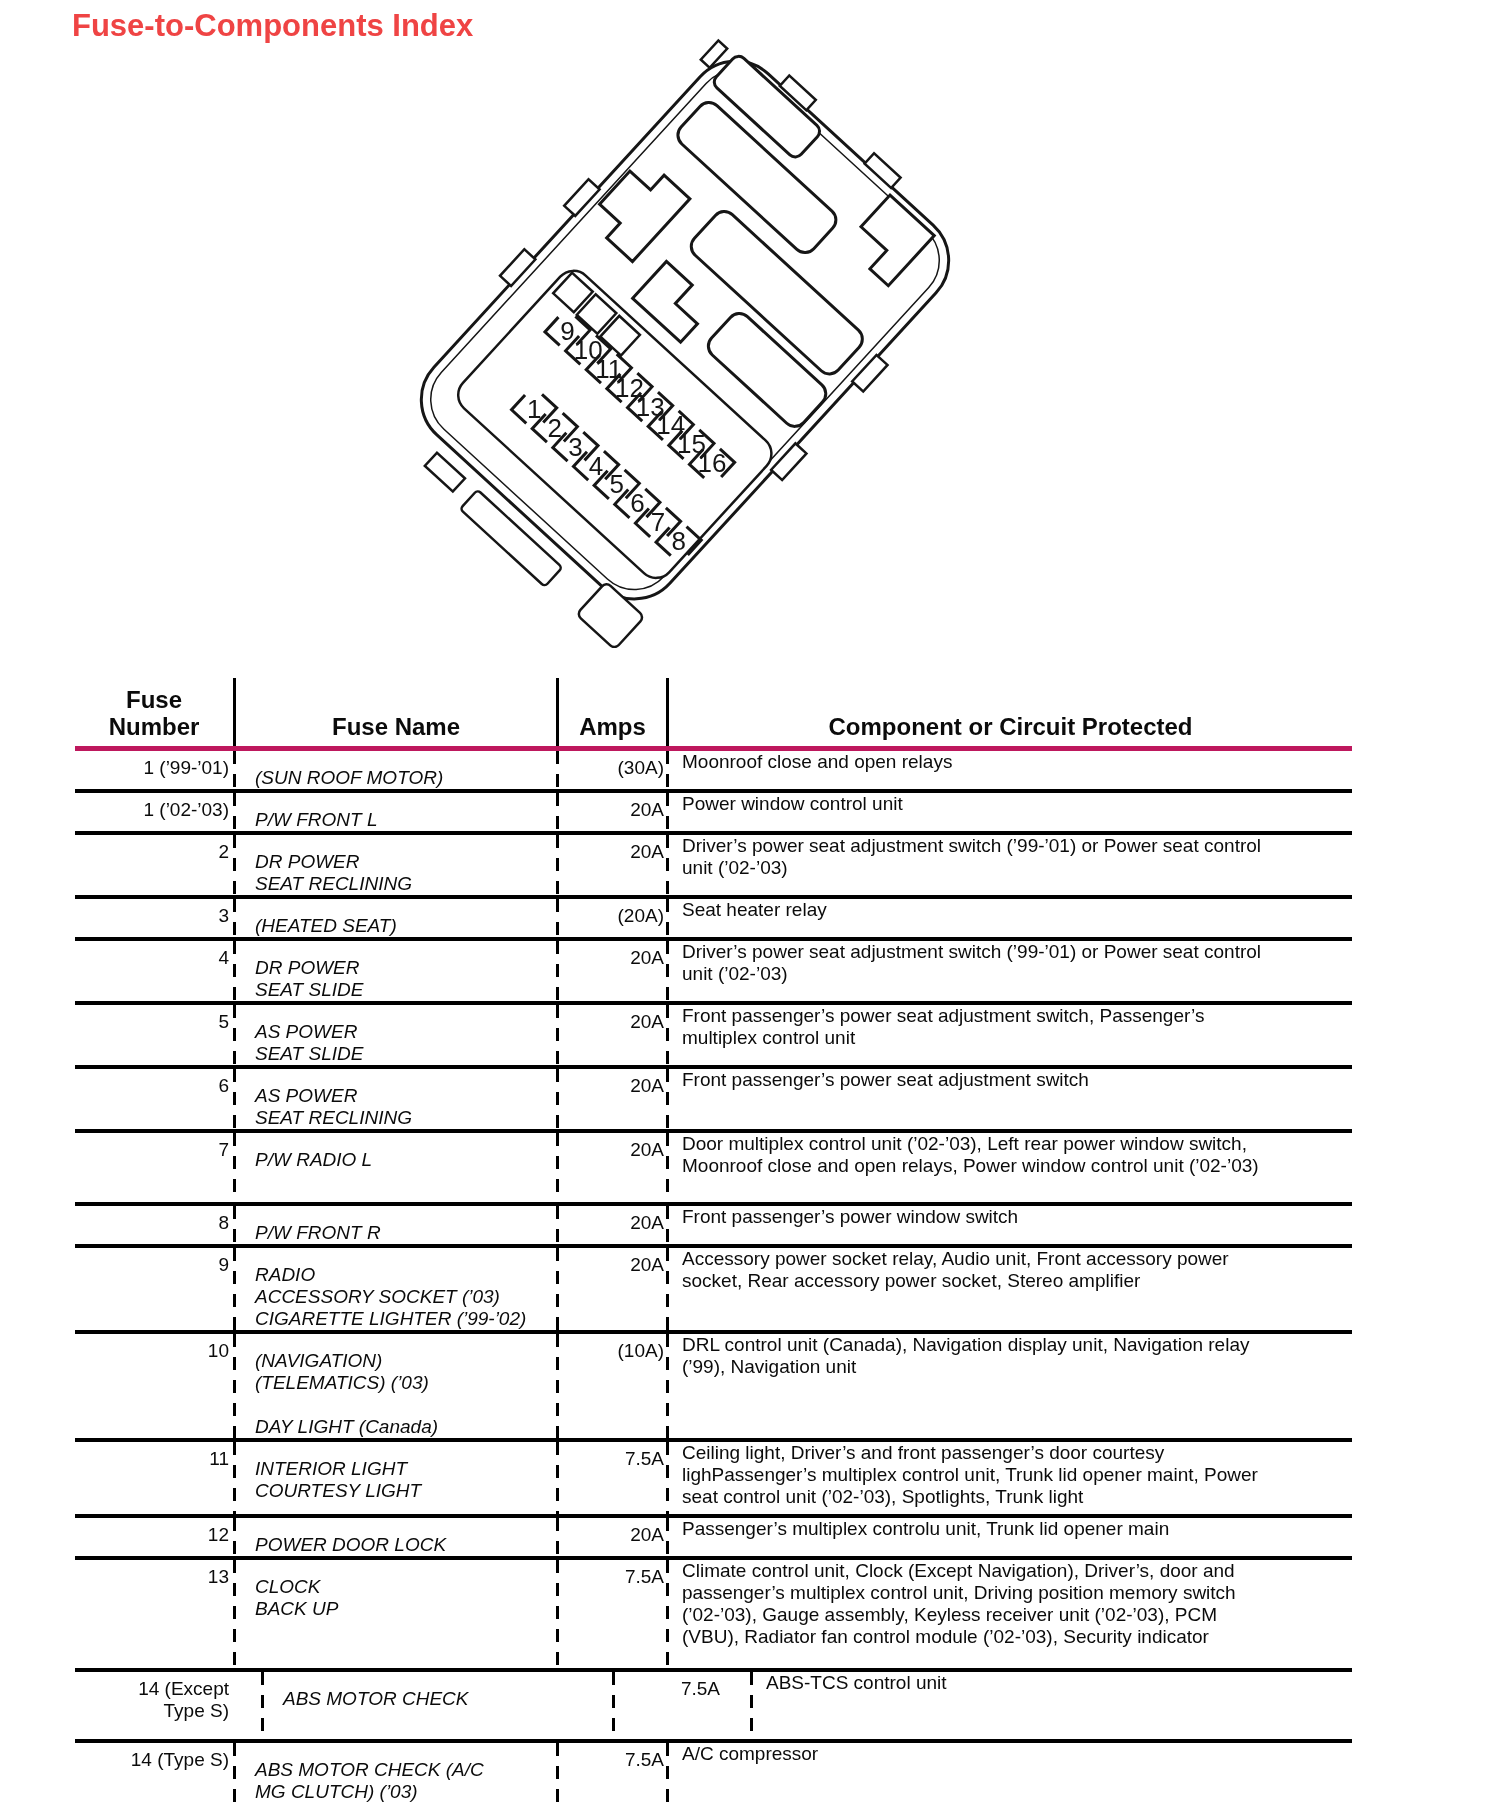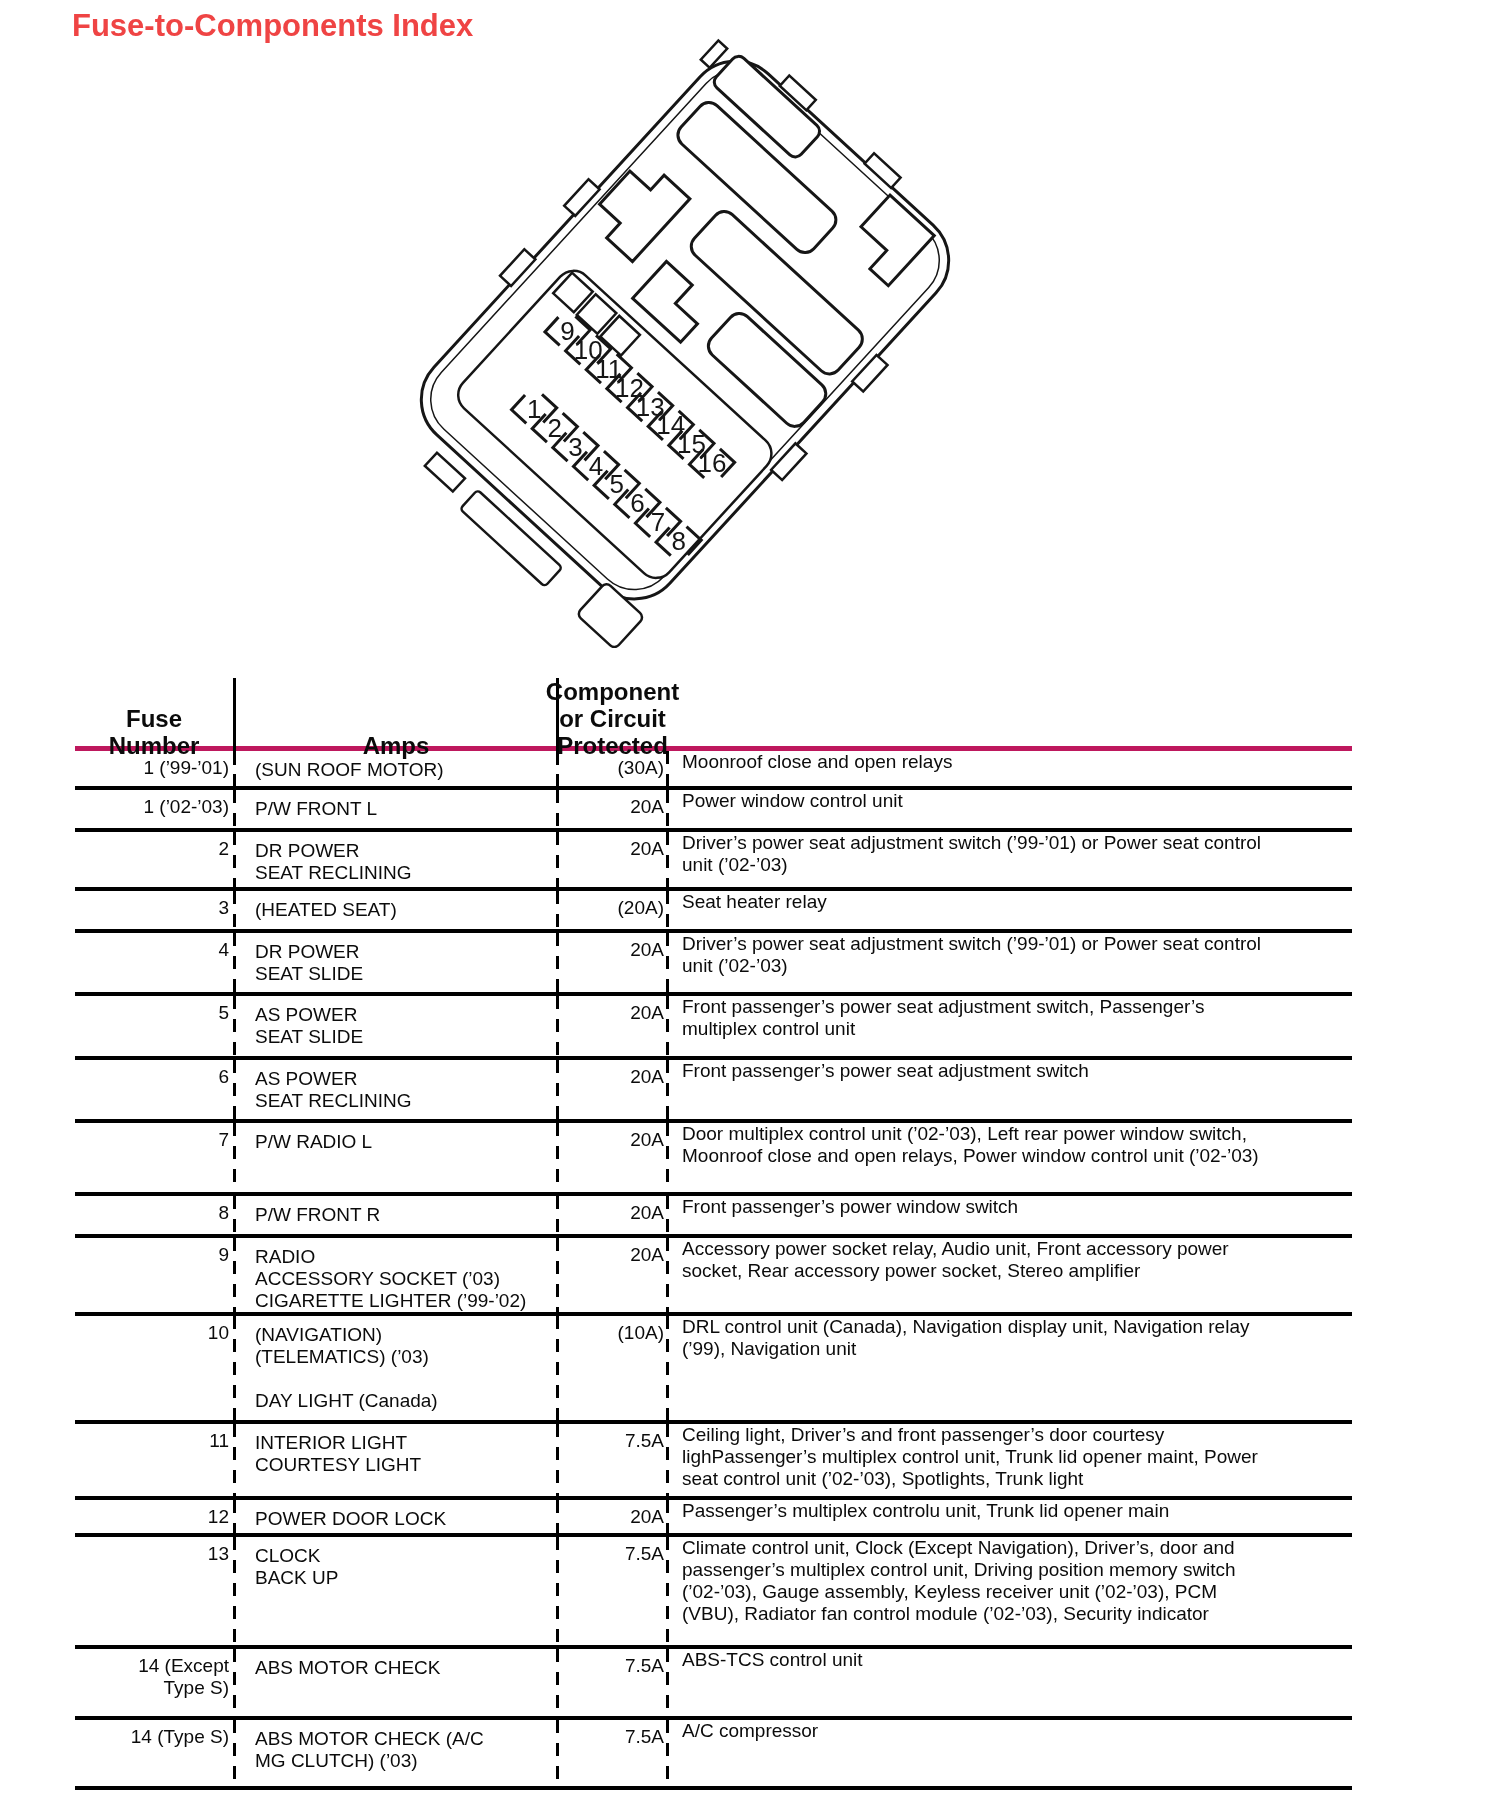--- a/index.html
+++ b/index.html
@@ -31,21 +31,21 @@
     font-weight:bold;font-size:24px;line-height:27px;
     padding-bottom:6px;text-align:center;white-space:pre-line;
   }
   .thead .hcell + .hcell{border-left:3px solid #000;}
   .trow{
     display:grid;grid-template-columns:158px 323px 110px 1fr;
     border-bottom:4px solid #000;
   }
   .cell{white-space:pre-line;}
   .c-num{text-align:right;padding:6px 4px 0 4px;}
-  .c-name{padding:8px 8px 0 22px;}
+  .c-name{padding:16px 8px 0 22px;font-style:italic;}
   .c-amps{text-align:right;padding:6px 2px 0 2px;}
   .c-comp{padding:0 14px 0 16px;}
   .dash-left{
     background-image:repeating-linear-gradient(to bottom,#000 0 13px,transparent 13px 23px);
     background-size:3px 100%;
     background-repeat:no-repeat;
     background-position:left top;
   }
 </style>
 </head>
@@ -175,20 +175,21 @@
           </g>
         </g>
     </g>
   </svg>
 </div>
 
 <div class="ftable">
   <div class="thead">
     <div class="hcell">Fuse
 Number</div>
+    <div class="hcell">Fuse Name</div>
     <div class="hcell">Amps</div>
     <div class="hcell">Component or Circuit Protected</div>
   </div>
   <div id="rows">
   <div class="trow" style="min-height: 35px;">
     <div class="cell c-num">1 (’99-’01)</div>
     <div class="cell c-name dash-left">(SUN ROOF MOTOR)</div>
     <div class="cell c-amps dash-left">(30A)</div>
     <div class="cell c-comp dash-left">Moonroof close and open relays</div>
   </div>
@@ -299,21 +300,21 @@
     <div class="cell c-num">13</div>
     <div class="cell c-name dash-left">CLOCK
 BACK UP</div>
     <div class="cell c-amps dash-left">7.5A</div>
     <div class="cell c-comp dash-left">Climate control unit, Clock (Except Navigation), Driver’s, door and
 passenger’s multiplex control unit, Driving position memory switch
 (’02-’03), Gauge assembly, Keyless receiver unit (’02-’03), PCM
 (VBU), Radiator fan control module (’02-’03), Security indicator</div>
   </div>
 
-  <div class="trow" style="min-height: 67px;">
+  <div class="trow" style="min-height: 67px; gap: 28px;">
     <div class="cell c-num">14 (Except
 Type S)</div>
     <div class="cell c-name dash-left">ABS MOTOR CHECK</div>
     <div class="cell c-amps dash-left">7.5A</div>
     <div class="cell c-comp dash-left">ABS-TCS control unit</div>
   </div>
 
   <div class="trow" style="min-height: 66px;">
     <div class="cell c-num">14 (Type S)</div>
     <div class="cell c-name dash-left">ABS MOTOR CHECK (A/C

